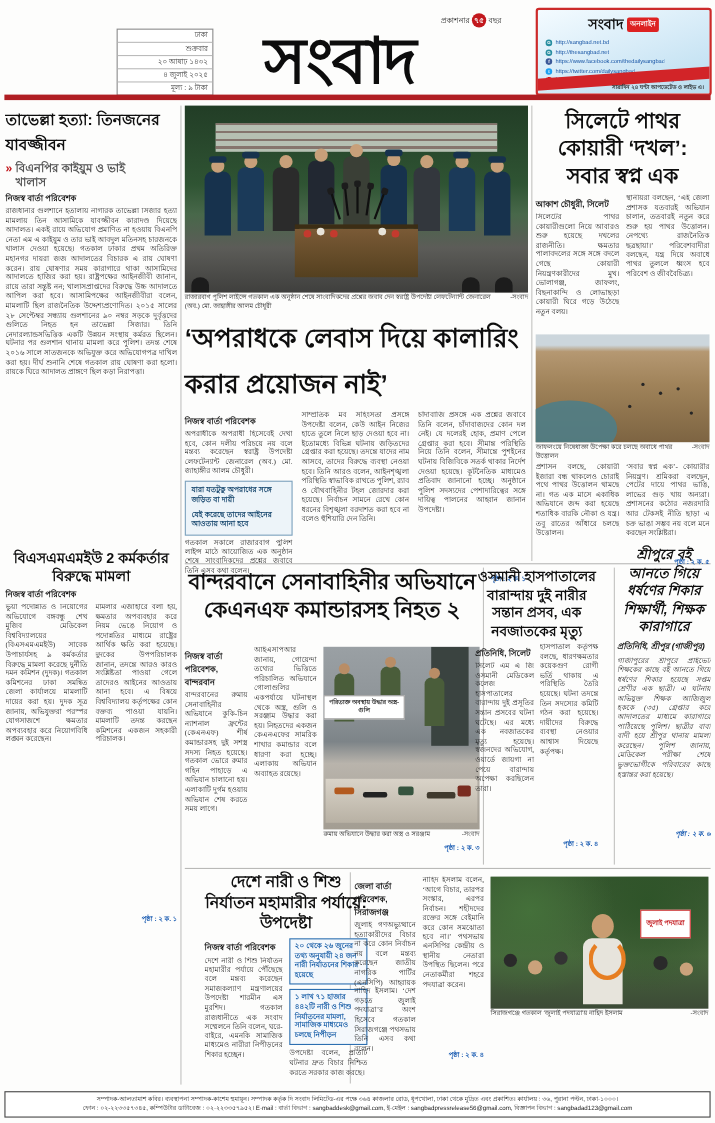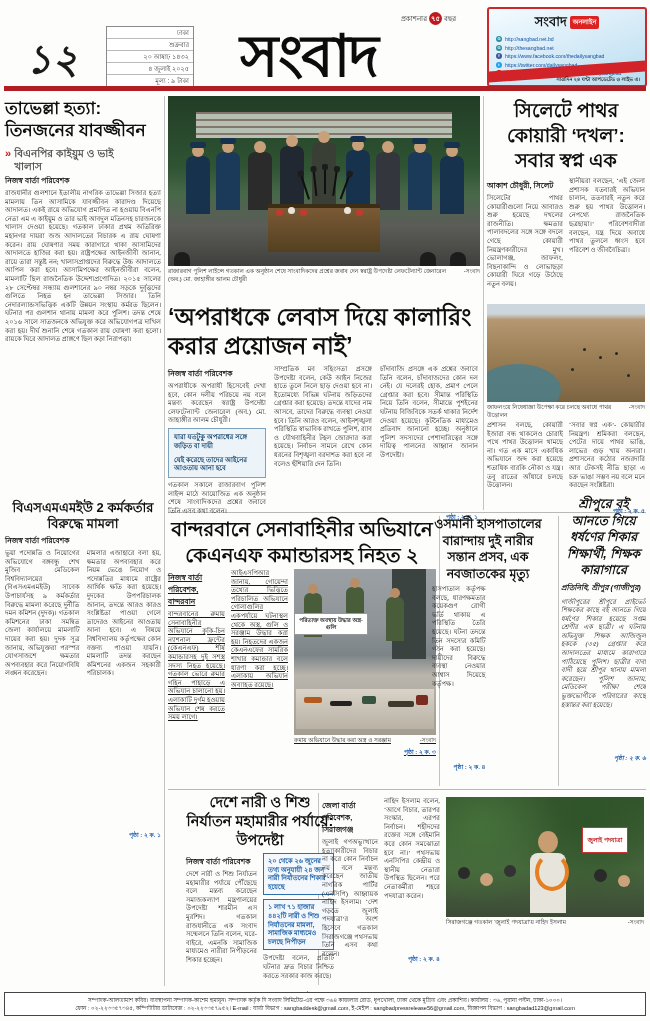--- a/index.html
+++ b/index.html
@@ -34,21 +34,21 @@
   .jump{font-size:6px;color:#1558b0;font-weight:bold;text-align:right;margin-top:1px;}
   .cap{display:flex;justify-content:space-between;gap:4px;font-size:5.8px;line-height:7.5px;color:#222;margin:2px 0;}
   .cap .credit{white-space:nowrap;color:#333;}
   .vline{position:absolute;width:1px;background:#c2c2c0;}
   .hline{position:absolute;height:1px;background:#b9b9b7;}
   .colflex{display:flex;}
   .col{display:flex;flex-direction:column;}
   .col .body{flex:1;}
   
   .leftrail{position:absolute;left:5px;top:98px;width:156px;}
-  .t-headline{font-size:17px;line-height:22px;}
+  .t-headline{font-size:14px;line-height:22px;}
   .t-pointer{display:flex;gap:3px;margin-top:5px;width:130px;}
   .t-pointer .mark{color:#c2181d;font-size:11px;font-weight:900;line-height:12px;}
   .t-pointer .ptxt{font-size:10.5px;font-weight:bold;color:#555;line-height:12.5px;}
   .t-body1{height:304px;margin-top:2px;}
   .t-sub{font-size:13px;font-weight:900;text-align:center;line-height:16px;margin-top:7px;}
   .t-cols{gap:7px;margin-top:1px;}
   .t-cols .col{width:74.5px;height:292px;}
   
   .main{position:absolute;left:168px;top:96px;width:312px;}
   .photo1{position:relative;width:312px;height:170px;overflow:hidden;
@@ -56,41 +56,41 @@
   .p1-banner{position:absolute;left:28px;right:28px;top:16px;height:26px;background:rgba(226,229,220,.85);
              background-image:repeating-linear-gradient(rgba(90,40,40,.5) 0 2px,transparent 2px 7px);background-size:100% 100%;opacity:.9;}
   .fig{position:absolute;width:24px;height:58px;border-radius:7px 7px 0 0;}
   .fig::before{content:"";position:absolute;top:-11px;left:6px;width:12px;height:12px;border-radius:50%;background:#c8a07a;}
   .fig.cap::after{content:"";position:absolute;top:-14px;left:4px;width:16px;height:6px;border-radius:3px;background:#17324d;}
   .podium{position:absolute;left:100px;bottom:14px;width:112px;height:44px;background:linear-gradient(#7a5a36,#54401f);border-top:4px solid #3c2d14;}
   .mic{position:absolute;width:2px;height:26px;background:#101010;}
   .mic::before{content:"";position:absolute;top:-4px;left:-2px;width:6px;height:6px;border-radius:2px;background:#1c1c1c;}
   .flower{position:absolute;width:7px;height:7px;border-radius:50%;}
   .photog{position:absolute;width:16px;height:14px;border-radius:50% 50% 0 0;background:#1c1c1c;}
-  .main-headline{font-size:23.5px;line-height:29px;margin-top:20px;}
+  .main-headline{font-size:23.5px;line-height:42px;margin-top:3px;}
   .main-cols{gap:8px;margin-top:4px;}
   .main-cols .col{width:98px;height:158px;}
   .quotebox{border:1px solid #7da2bd;background:#edf4f9;padding:4px 5px;margin:3px 0;}
   .quotebox p{margin:0 0 5px 0;font-size:6.8px;line-height:8.8px;font-weight:bold;color:#17476e;text-align:left;}
   .quotebox p:last-child{margin-bottom:0;}
   
   .sylhet{position:absolute;left:487px;top:98px;width:158px;}
   .syl-headline{font-size:19px;line-height:25px;text-align:center;}
   .syl-cols1{gap:6px;margin-top:4px;}
   .syl-cols1 .col{width:76px;height:124px;}
   .photo2{position:relative;width:158px;height:98px;margin-top:3px;overflow:hidden;
           background:linear-gradient(#ccd6dc 0%,#ccd6dc 10%,#b59872 16%,#a0835a 46%,#8f744e 72%,#7d6442 100%);}
   .pond{position:absolute;left:-12px;bottom:-14px;width:86px;height:52px;border-radius:50%;background:#4f7d86;opacity:.9;}
   .dot{position:absolute;width:3px;height:3px;border-radius:50%;background:#262626;}
   .syl-cols2{gap:6px;margin-top:2px;}
   .syl-cols2 .col{width:76px;height:96px;}
   
   .knf{position:absolute;left:168px;top:516px;width:268px;}
   .knf-headline{font-size:19.5px;line-height:26px;text-align:center;}
-  .knf-row{gap:6px;margin-top:1px;text-decoration:underline;}
+  .knf-row{gap:6px;margin-top:20px;}
   .knf-row .col{width:57px;height:212px;}
   .photo3wrap{width:142px;}
   .photo3{position:relative;width:142px;height:166px;overflow:hidden;
           background:linear-gradient(#9aa0a4 0%,#8d9397 34%,#7d8488 52%,#b9b4ac 64%,#a39d92 100%);}
   .doorway{position:absolute;right:10px;top:0;width:34px;height:90px;background:#3a4340;}
   .soldier{position:absolute;width:18px;height:44px;border-radius:6px 6px 0 0;background:#4a5d3a;}
   .soldier::before{content:"";position:absolute;top:-9px;left:4px;width:10px;height:10px;border-radius:50%;background:#b98d66;}
   .ktable{position:absolute;left:2px;right:2px;bottom:6px;height:40px;background:linear-gradient(#d9d3c8,#b8b1a4);}
   .item{position:absolute;border-radius:2px;}
   .plabel{position:absolute;left:0;top:44px;width:66px;background:#fff;border:1px solid #999;padding:3px;
@@ -125,21 +125,20 @@
   
   .footer{position:absolute;left:4px;right:4px;top:992px;height:22px;border:1px solid #444;background:#fff;
           display:flex;flex-direction:column;justify-content:center;}
   .footer div{font-size:5.6px;line-height:8.5px;text-align:center;color:#222;white-space:nowrap;overflow:hidden;}
 </style>
 </head>
 <body>
 
 <div class="page">
 
-  <div class="pagenum">১২</div>
 
   <div class="datebox">
     <div class="row">ঢাকা</div>
     <div class="row">শুক্রবার</div>
     <div class="row">২০ আষাঢ় ১৪৩২</div>
     <div class="row">৪ জুলাই ২০২৫</div>
     <div class="row">মূল্য : ৯ টাকা</div>
   </div>
 
   <div class="masthead">
@@ -330,20 +329,24 @@
         </div>
         <div class="jump">পৃষ্ঠা : ২ ক. ৩</div>
       </div>
     </div>
   </div>
 
   <div class="osmani">
     <div class="hl os-headline">ওসমানী হাসপাতালের বারান্দায় দুই নারীর সন্তান প্রসব, এক নবজাতকের মৃত্যু</div>
     <div class="colflex os-cols">
       <div class="col">
+        <div class="byline">প্রতিনিধি, সিলেট</div>
+        <div class="body">সিলেট এম এ জি ওসমানী মেডিকেল কলেজ হাসপাতালের বারান্দায় দুই প্রসূতির সন্তান প্রসবের ঘটনা ঘটেছে। এর মধ্যে এক নবজাতকের মৃত্যু হয়েছে। স্বজনদের অভিযোগ, ওয়ার্ডে জায়গা না পেয়ে বারান্দায় অপেক্ষা করছিলেন তারা।</div>
+      </div>
+      <div class="col">
         <div class="body">হাসপাতাল কর্তৃপক্ষ বলছে, ধারণক্ষমতার কয়েকগুণ রোগী ভর্তি থাকায় এ পরিস্থিতি তৈরি হয়েছে। ঘটনা তদন্তে তিন সদস্যের কমিটি গঠন করা হয়েছে। দায়ীদের বিরুদ্ধে ব্যবস্থা নেওয়ার আশ্বাস দিয়েছে কর্তৃপক্ষ।</div>
         <div class="jump">পৃষ্ঠা : ২ ক. ৪</div>
       </div>
     </div>
   </div>
 
   <div class="sreepur">
     <div class="hl sr-headline">শ্রীপুরে বই আনতে গিয়ে ধর্ষণের শিকার শিক্ষার্থী, শিক্ষক কারাগারে</div>
     <div class="byline">প্রতিনিধি, শ্রীপুর (গাজীপুর)</div>
     <div class="col" style="height:168px;">

